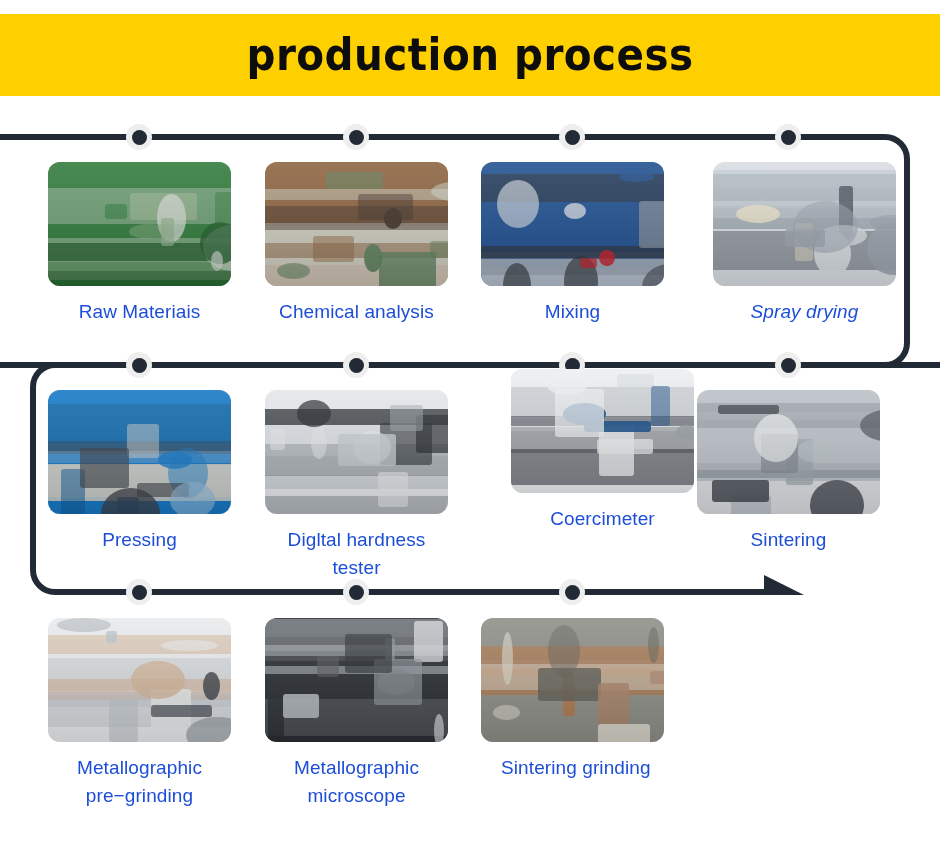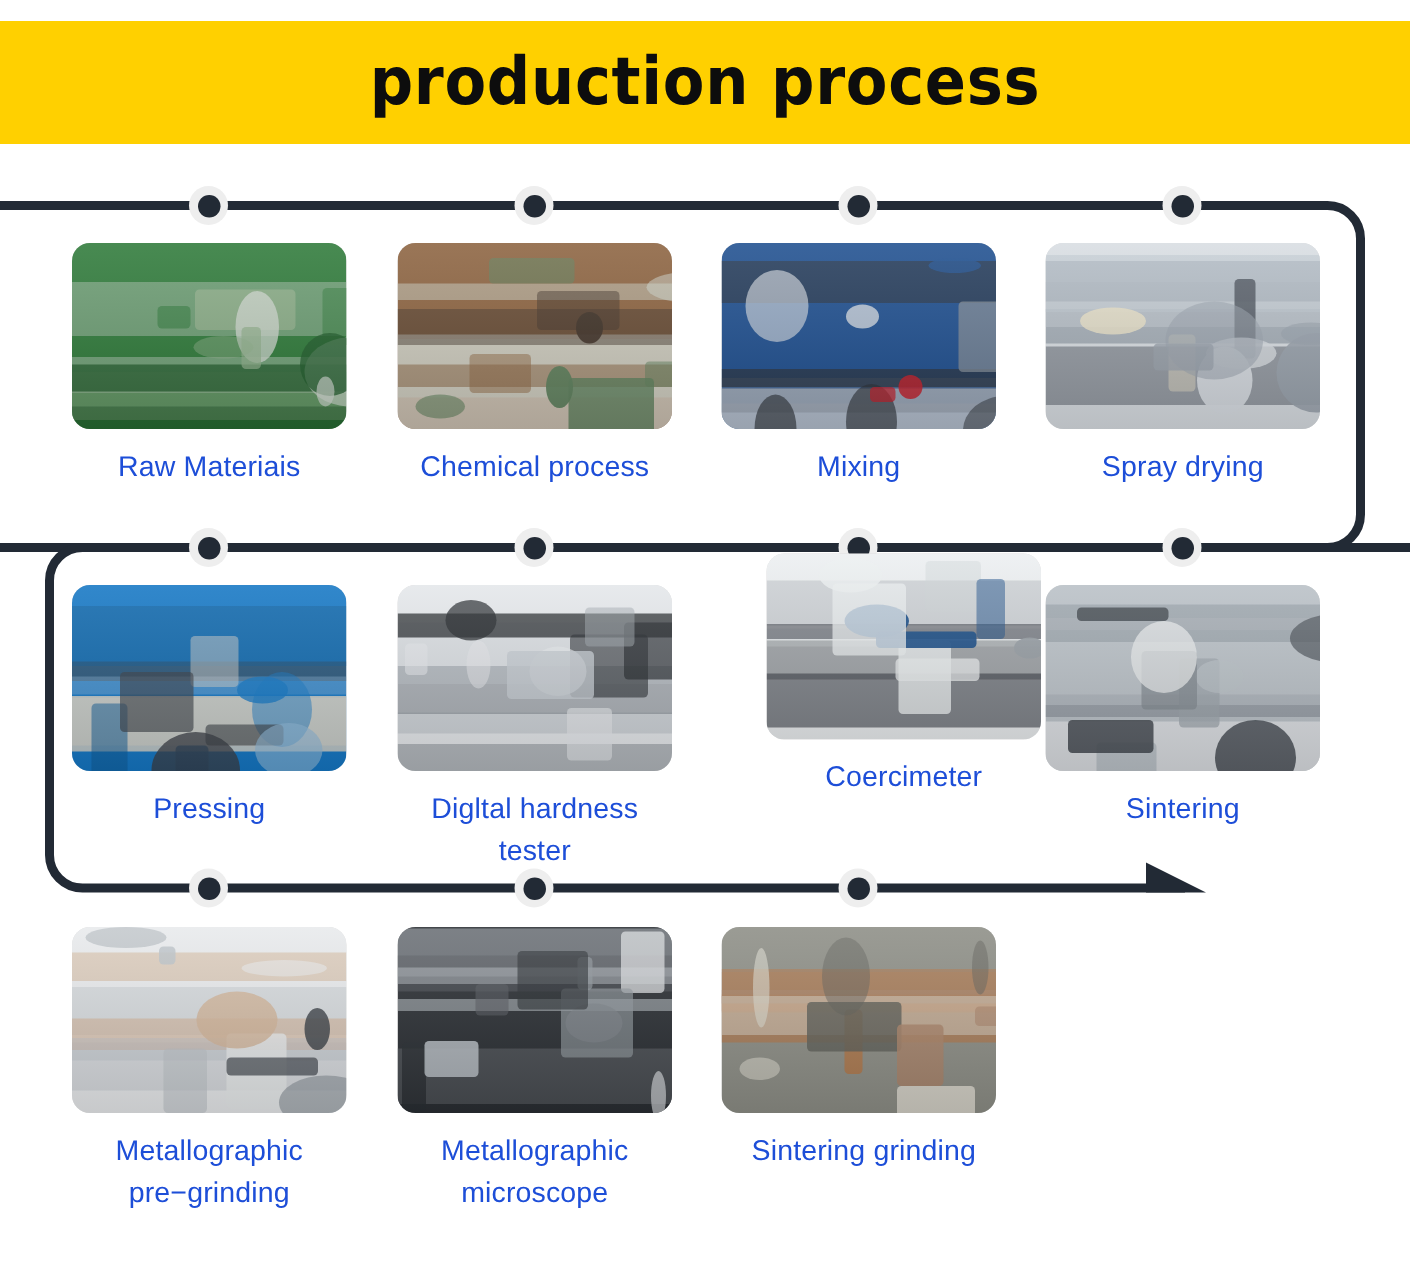--- a/index.html
+++ b/index.html
@@ -145,21 +145,21 @@
             <ellipse cx="197.5" cy="29.5" rx="31.5" ry="10.5" fill="#cfd8cf" opacity="0.50"></ellipse>
             <rect x="165" y="79" width="39" height="17" rx="3" fill="#5d7f5c" opacity="0.50"></rect>
             <rect x="93" y="32" width="55" height="26" rx="3" fill="#3f3228" opacity="0.49"></rect>
             <rect x="61" y="10" width="57" height="17" rx="3" fill="#5d7f5c" opacity="0.59"></rect>
             <ellipse cx="108" cy="96" rx="9" ry="14" fill="#5d7f5c" opacity="0.94"></ellipse>
             <rect x="48" y="74" width="41" height="26" rx="3" fill="#8c6340" opacity="0.49"></rect>
             <ellipse cx="28.5" cy="109" rx="16.5" ry="8" fill="#5d7f5c" opacity="0.58"></ellipse>
             <rect width="183" height="124" fill="url(#g_37391)"></rect>
           </svg>
         </div>
-        <div class="caption">Chemical process</div>
+        <div class="caption">Chemical analysis</div>
       </div>
       <div class="step" style="left: 481px; top: 162px; width: 183px;">
         <div class="thumb" aria-label="industrial mixing machine with red and blue frame">
           <svg viewBox="0 0 183 124" preserveAspectRatio="none">
     <defs>
       <linearGradient id="g_18840" x1="0" y1="0" x2="0" y2="1">
         <stop offset="0%" stop-color="#ffffff" stop-opacity="0.12"></stop>
         <stop offset="100%" stop-color="#000000" stop-opacity="0.14"></stop>
       </linearGradient>
     </defs>
@@ -176,21 +176,21 @@
             <ellipse cx="37" cy="42" rx="21" ry="24" fill="#d7dbe0" opacity="0.64"></ellipse>
             <ellipse cx="94" cy="49" rx="11" ry="8" fill="#d7dbe0" opacity="0.79"></ellipse>
             <rect x="158" y="39" width="42" height="47" rx="3" fill="#7f8a96" opacity="0.77"></rect>
             <ellipse cx="126" cy="96" rx="8" ry="8" fill="#c0202c" opacity="0.85"></ellipse>
             <ellipse cx="189" cy="125" rx="28" ry="23" fill="#2a2f36" opacity="0.50"></ellipse>
             <rect width="183" height="124" fill="url(#g_18840)"></rect>
           </svg>
         </div>
         <div class="caption">Mixing</div>
       </div>
-      <div class="step" style="left: 697px; top: 162px; width: 183px;">
+      <div class="step" style="left: 713px; top: 162px; width: 183px; font-style: italic;">
         <div class="thumb" aria-label="spray drying tower in a factory hall">
           <svg viewBox="0 0 183 124" preserveAspectRatio="none">
     <defs>
       <linearGradient id="g_30817" x1="0" y1="0" x2="0" y2="1">
         <stop offset="0%" stop-color="#ffffff" stop-opacity="0.12"></stop>
         <stop offset="100%" stop-color="#000000" stop-opacity="0.14"></stop>
       </linearGradient>
     </defs>
             <rect width="183" height="124" fill="#d8dde2"></rect>
             <rect x="0" y="44" width="183" height="23" fill="#9aa3ad" opacity="0.82"></rect>

